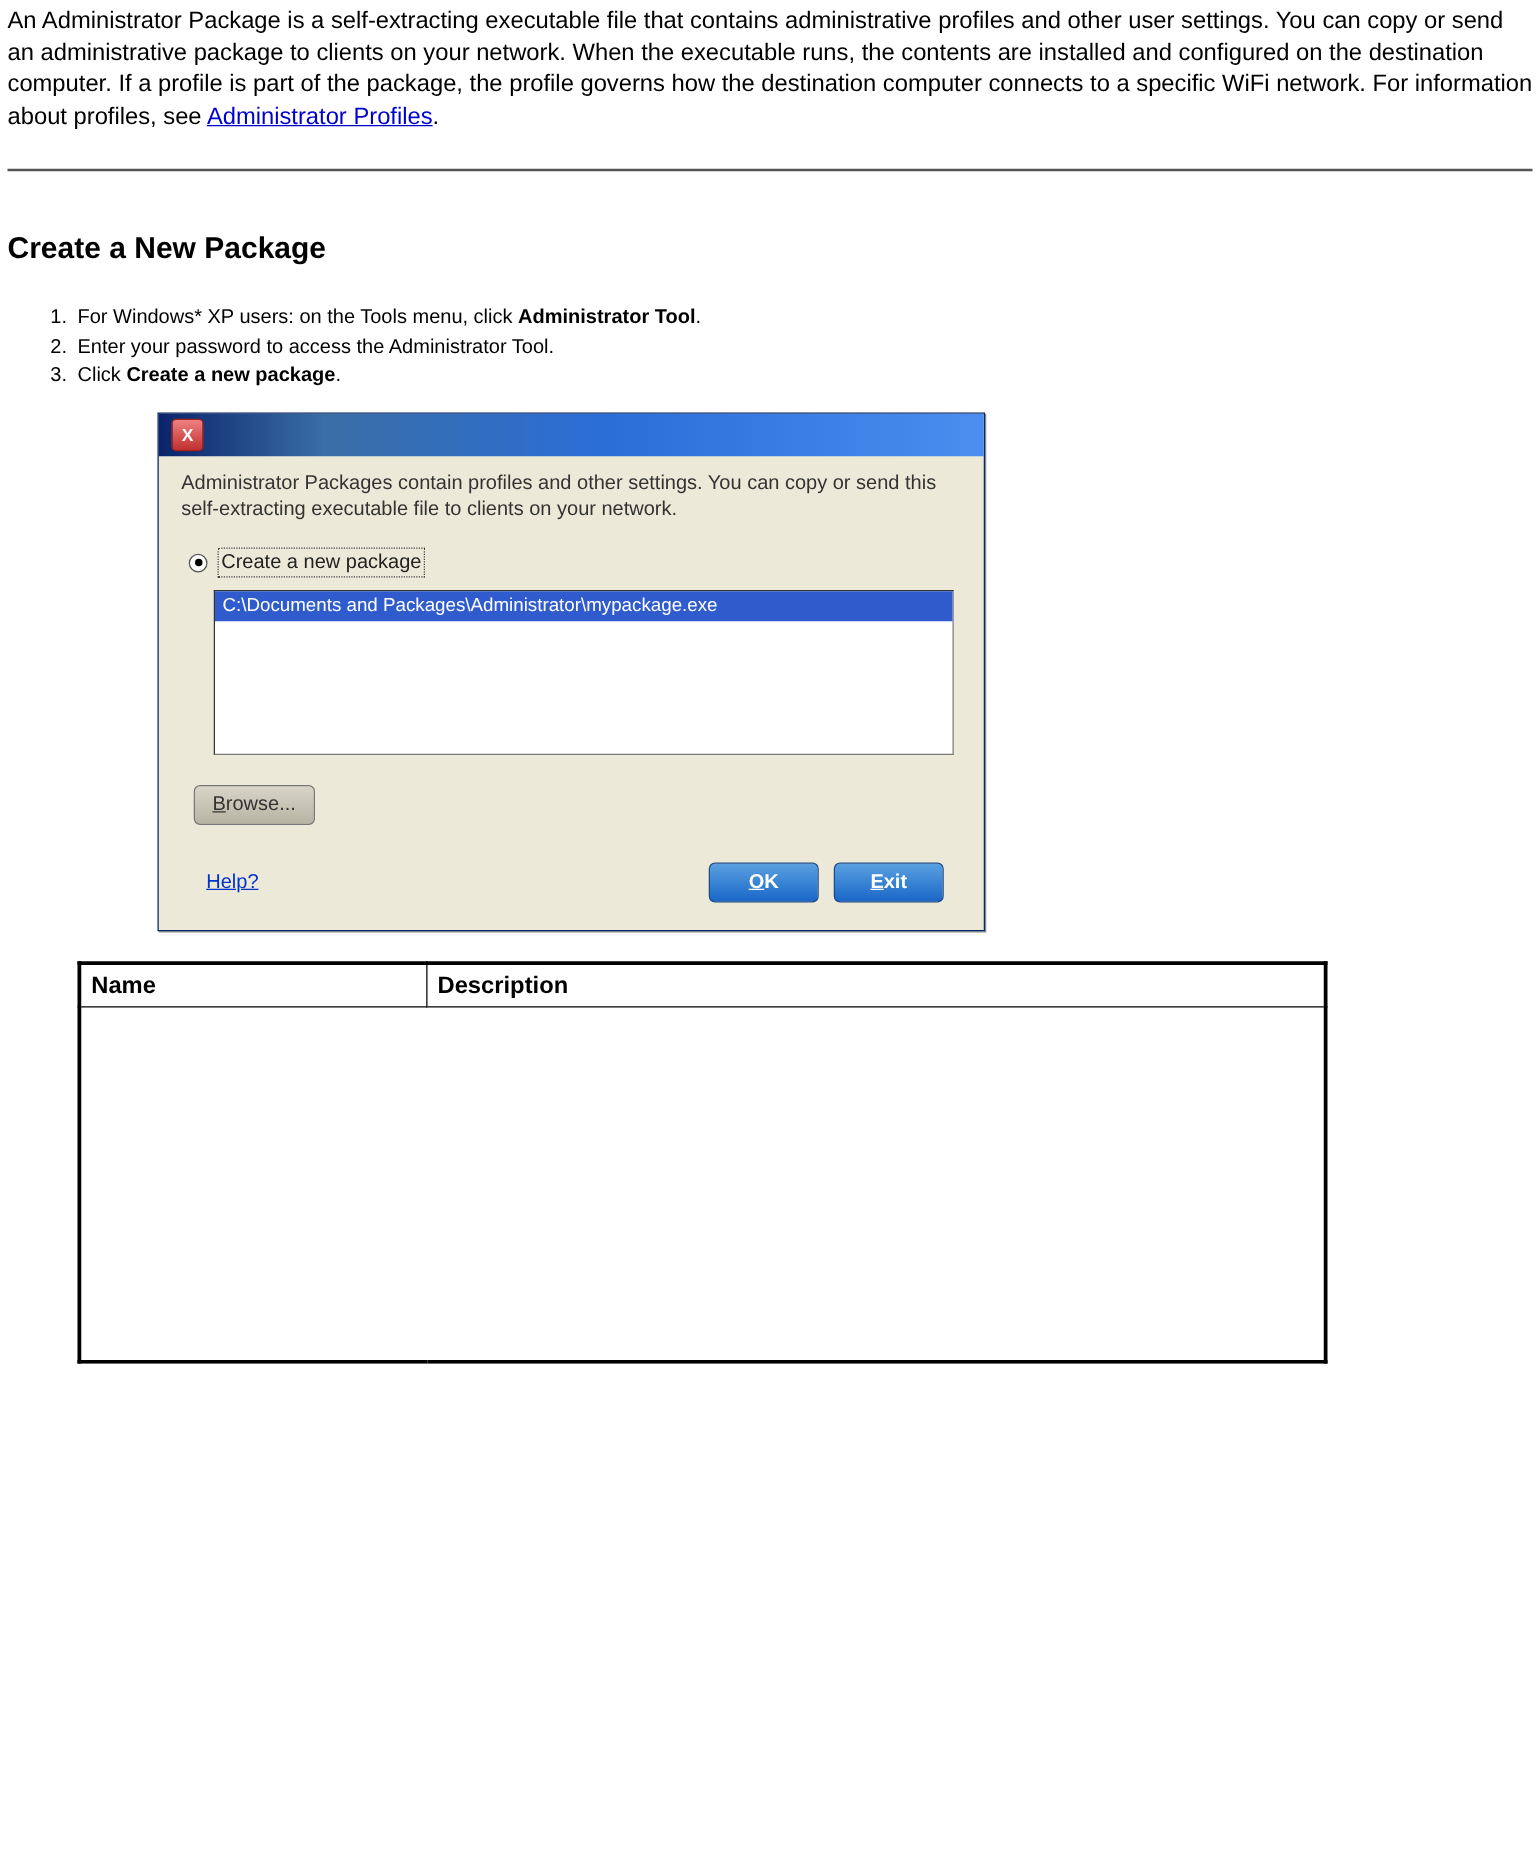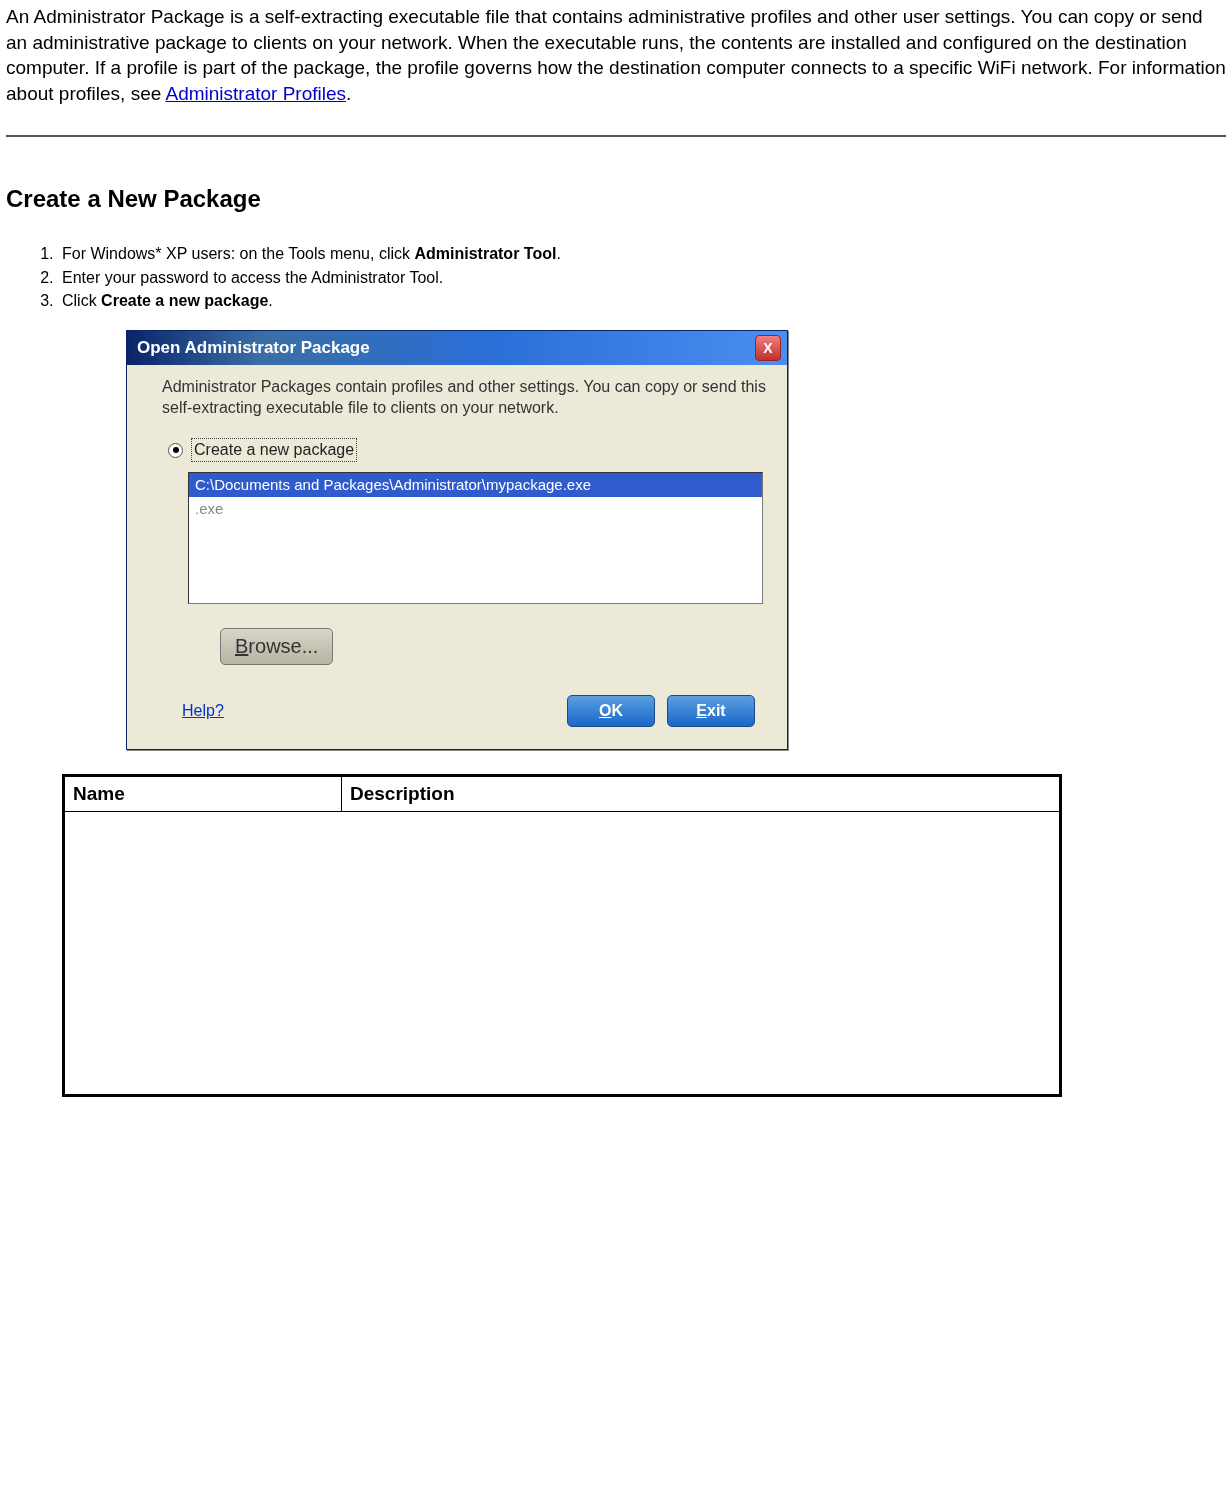--- a/index.html
+++ b/index.html
@@ -38,21 +38,21 @@
     display:flex;justify-content:space-between;align-items:center;
     font-size:17px;
   }
   .xp-close{
     width:24px;height:24px;border-radius:4px;
     background:linear-gradient(#f08080,#c03030);
     border:1px solid #a02020;color:#fff;font-weight:bold;
     display:flex;align-items:center;justify-content:center;
     font-size:14px;
   }
-  .xp-body{padding:12px 18px 14px 35px;color:#222}
+  .xp-body{padding:12px 18px 14px 18px;color:#222}
   .xp-desc{color:#333;margin-bottom:20px;line-height:1.3}
   .xp-radio{display:flex;align-items:center;margin:4px 0 2px 6px}
   .xp-radio .r{
     width:13px;height:13px;border:1px solid #555;border-radius:50%;
     margin-right:8px;display:inline-flex;align-items:center;justify-content:center;
     background:#fff;
   }
   .xp-radio .r .dot{width:6px;height:6px;border-radius:50%;background:#000}
   .xp-radio .lbl{border:1px dotted #444;padding:0 2px}
   .xp-list{
@@ -60,21 +60,21 @@
     border:1px solid #7a7a7a;border-top-color:#333;border-left-color:#333;
     font-size:15px;
   }
   .xp-list .row{padding:2px 6px}
   .xp-list .sel{background:#2f5bcc;color:#fff}
   .xp-list .mut{color:#888}
   .xp-btnrow{display:flex;align-items:center;padding:6px 10px 4px 10px}
   .xp-browse{
     background:linear-gradient(#d8d5c8,#b8b4a3);
     border:1px solid #777;border-radius:5px;
-    padding:4px 14px;font-size:20px;color:#333;margin-left:48px;
+    padding:4px 14px;font-size:16px;color:#333;
   }
   .xp-bottom{display:flex;align-items:center;padding:26px 14px 8px 14px}
   .xp-help{color:#0033cc;text-decoration:underline;margin-left:6px}
   .xp-spacer{flex:1}
   .xp-ok,.xp-exit{
     width:86px;height:30px;border-radius:5px;
     border:1px solid #1a4a8a;color:#fff;font-weight:bold;
     background:linear-gradient(#5aa0e0,#1a67c8);
     display:inline-flex;align-items:center;justify-content:center;
     margin-left:12px;font-size:16px;
@@ -111,38 +111,36 @@
   </li>
   <li>Enter your password to access the Administrator Tool.</li>
   <li>
     <span>Click </span><b>Create a new package</b><span>.</span>
   </li>
 </ol>
 
 <div class="xp-wrap">
   <div class="xp-dialog">
     <div class="xp-title">
-      <span>Open Administrator Package</span>
       <span class="xp-close">
           <span>X</span>
         </span>
     </div>
     <div class="xp-body">
       <div class="xp-desc">Administrator Packages contain profiles and other settings. You can copy or send this self-extracting executable file to clients on your network.</div>
 
       <div class="xp-radio">
         <span class="r">
             <span class="dot"></span>
           </span>
         <span class="lbl">Create a new package</span>
       </div>
 
       <div class="xp-list">
         <div class="row sel">C:\Documents and Packages\Administrator\mypackage.exe</div>
-        <div class="row mut">.exe</div>
       </div>
 
       <div class="xp-btnrow">
         <span class="xp-browse">
           <span style="text-decoration:underline">B</span><span>rowse...</span>
         </span>
       </div>
 
       <div class="xp-bottom">
         <span class="xp-help">Help?</span>

